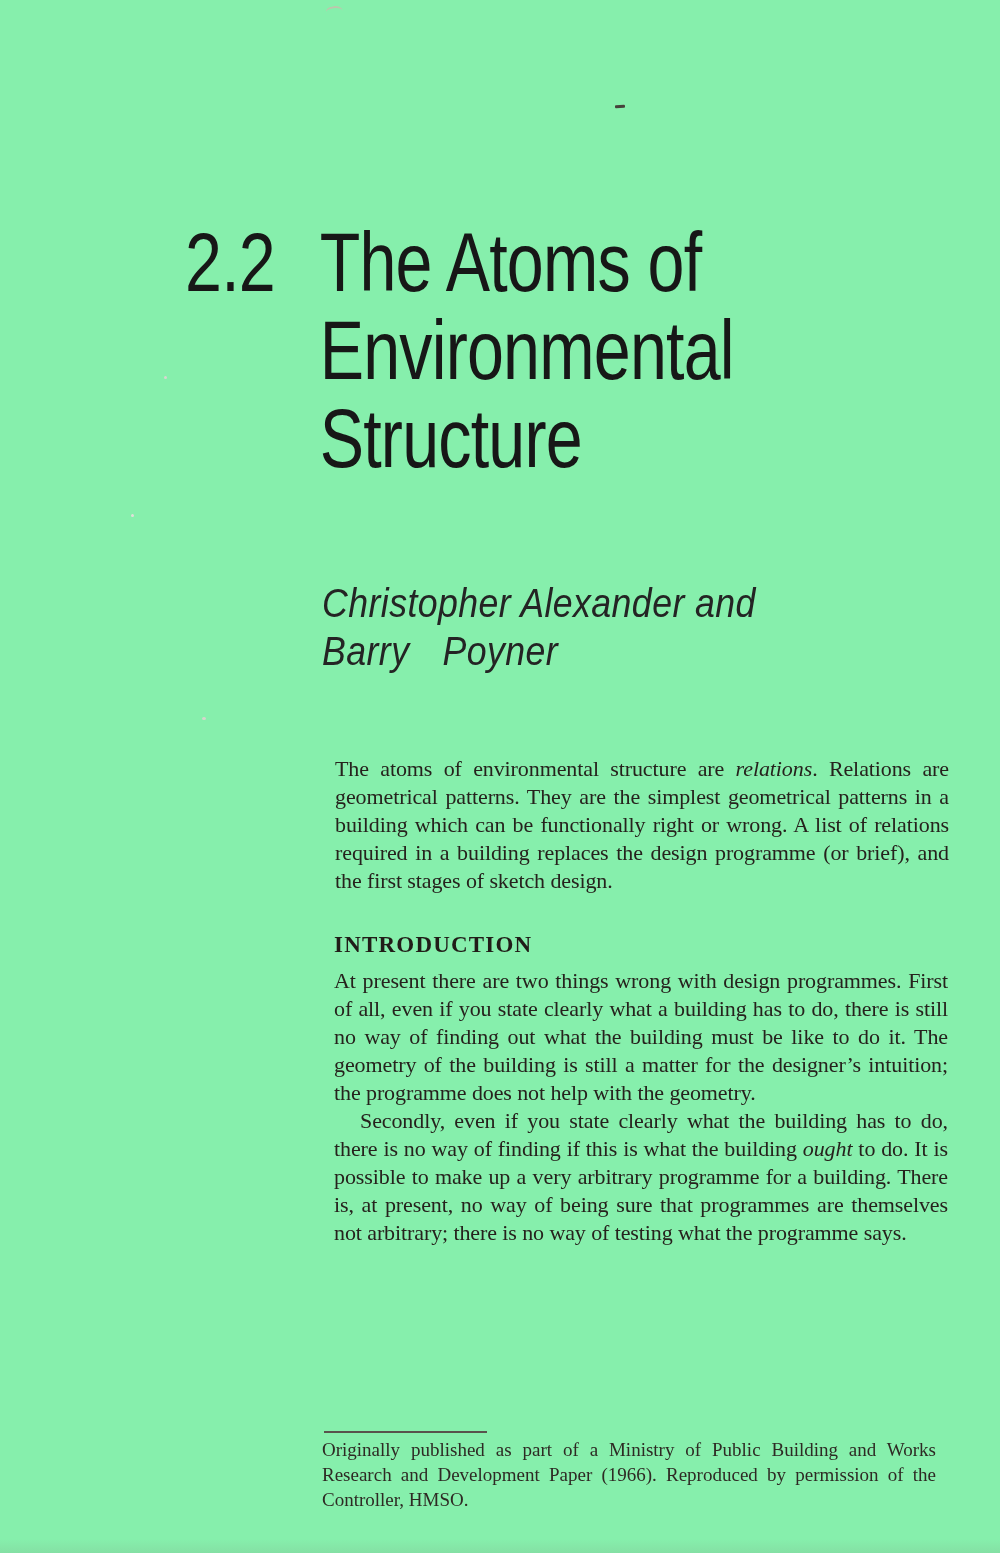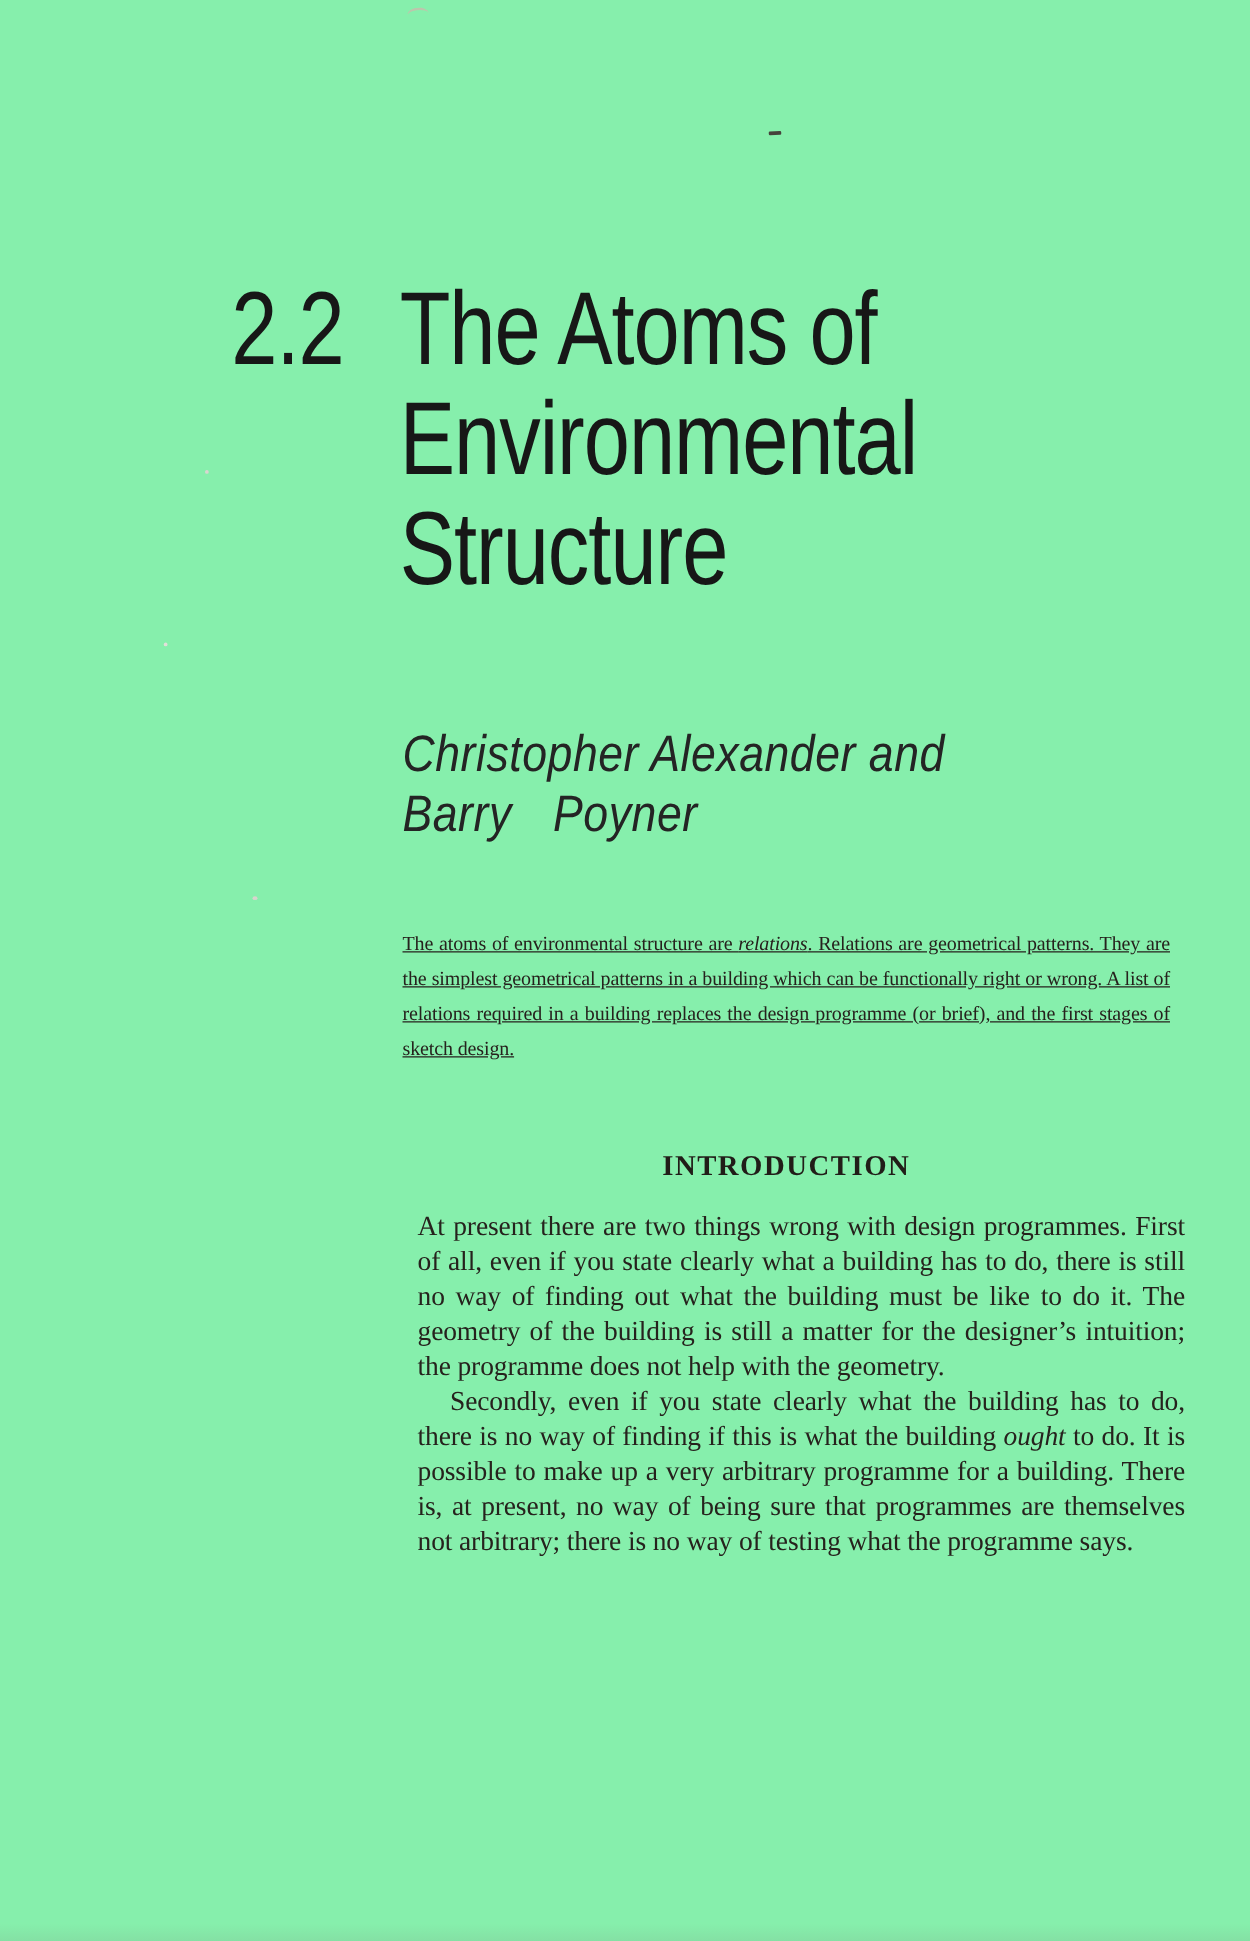--- a/index.html
+++ b/index.html
@@ -62,39 +62,38 @@
     white-space: nowrap;
   }
   .authors .name-gap { display: inline-block; width: 38px; }
 
   
   .lead-par {
     position: absolute;
     top: 742px;
     left: 322px;
     width: 614px;
-    margin: 0;
-    font-size: 16px;
+    margin: 13px;
+    font-size: 22px;
     line-height: 28px;
     letter-spacing: -0.1px;
     text-align: justify;
     hyphens: auto;
-    text-decoration: underline;
   }
   .section-heading {
     position: absolute;
     top: 919px;
     left: 322px;
     width: 614px;
-    margin: 0;
+    margin: 12px;
     font-size: 23px;
     line-height: 28px;
     font-weight: bold;
     letter-spacing: 1.2px;
-    text-align: center;
+    text-align: left;
     color: #211d18;
   }
   .intro-block {
     position: absolute;
     top: 967px;
     left: 322px;
     width: 614px;
     margin-left: 12px;
   }
   .intro-block p {
@@ -186,14 +185,18 @@
 
   <p class="lead-par"><span>The atoms of environmental structure are </span><em>relations</em><span>. Relations are geometrical patterns. They are the simplest geometrical patterns in a building which can be functionally right or wrong. A list of relations required in a building replaces the design programme (or brief), and the first stages of sketch design.</span></p>
 
   <h2 class="section-heading">INTRODUCTION</h2>
 
   <div class="intro-block">
     <p>At present there are two things wrong with design programmes. First of all, even if you state clearly what a building has to do, there is still no way of finding out what the building must be like to do it. The geometry of the building is still a matter for the designer’s intuition; the programme does not help with the geometry.</p>
     <p class="indent"><span>Secondly, even if you state clearly what the building has to do, there is no way of finding if this is what the building </span><em>ought</em><span> to do. It is possible to make up a very arbitrary programme for a building. There is, at present, no way of being sure that programmes are themselves not arbitrary; there is no way of testing what the programme says.</span></p>
   </div>
 
+  <footer class="footnote">
+    <div class="fn-rule"></div>
+    <p class="fn-text">Originally published as part of a Ministry of Public Building and Works Research and Development Paper (1966). Reproduced by permission of the Controller, HMSO.</p>
+  </footer>
 
 </div>
 
 </body></html>

